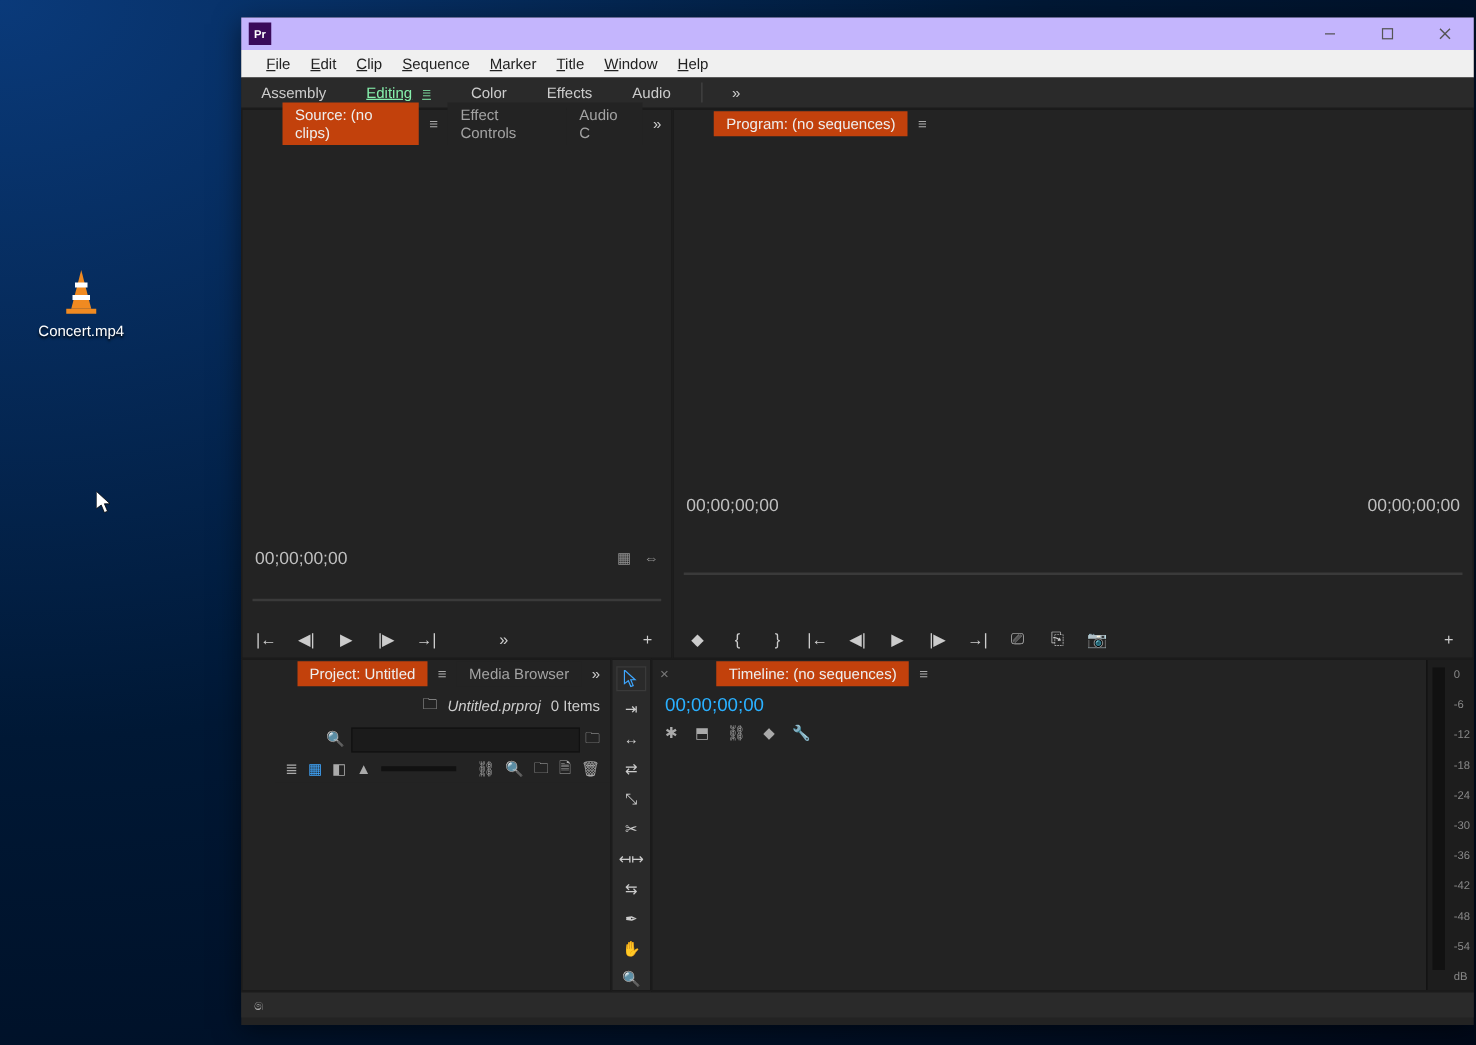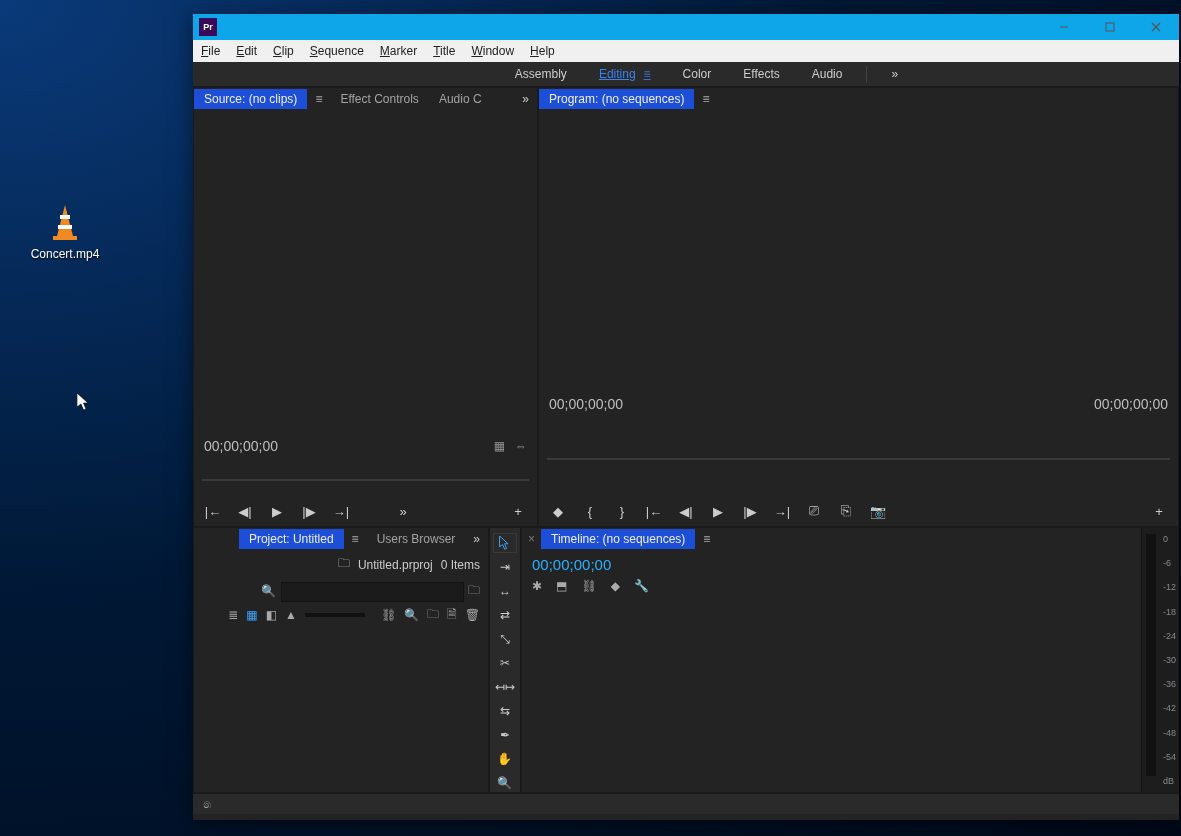--- a/index.html
+++ b/index.html
@@ -14,21 +14,21 @@
 }
 
 
 .desktop {
   position: absolute;
   inset: 0;
 }
 .desktop-icon {
   position: absolute;
   left: 25px;
-  top: 203px;
+  top: 214px;
   width: 80px;
   text-align: center;
   color: #fff;
   cursor: pointer;
 }
 .vlc-cone {
   margin: 0 auto;
   width: 40px;
   height: 40px;
   display: block;
@@ -58,21 +58,21 @@
   height: 806px;
   background: #232323;
   box-shadow: 0 4px 20px rgba(0,0,0,.5);
   display: flex;
   flex-direction: column;
 }
 
 
 .titlebar {
   height: 26px;
-  background: #0ea5e9;
+  background: #c4b5fd;
   display: flex;
   align-items: center;
   font-size: 12px;
   color: #444;
   text-align: right;
 }
 .titlebar .appicon {
   width: 18px;
   height: 18px;
   margin: 0 6px;
@@ -96,46 +96,45 @@
   justify-content: center;
   color: #555;
 }
 
 
 .menubar {
   height: 22px;
   background: #f0f0f0;
   display: flex;
   align-items: center;
-  padding: 0 0;
+  padding: 0 12px;
   color: #222;
 }
 .menubar .mitem {
   padding: 2px 8px;
   cursor: pointer;
 }
 .menubar .mitem u { text-decoration: underline; }
 
 
 .workspacebar {
   height: 24px;
   background: #2a2a2a;
   display: flex;
   align-items: center;
-  justify-content: center;
+  justify-content: flex-start;
   border-bottom: 1px solid #1a1a1a;
-  padding-left: 41px;
 }
 .workspacebar .wtab {
   padding: 2px 16px;
   color: #ccc;
   cursor: pointer;
 }
 .workspacebar .wtab.active {
-  color: #3b82f6;
+  color: #86efac;
   text-decoration: underline;
 }
 .workspacebar .wtab .hamburger {
   margin-left: 8px;
   opacity: .8;
 }
 .workspacebar .overflow {
   padding: 0 16px;
   color: #ccc;
 }
@@ -161,22 +160,23 @@
   font-size: 12px;
   color: #ccc;
 }
 .ptab {
   padding: 3px 10px;
   background: #232323;
   color: #a3a3a3;
   cursor: pointer;
 }
 .ptab.active {
-  background: #1d4ed8;
+  background: #c2410c;
   color: #eee;
+  margin-left: 32px;
 }
 .ptab-menu { padding: 0 8px; cursor: pointer; opacity: .8; }
 .ptab-ov { margin-left: auto; padding: 0 8px; cursor: pointer; }
 
 
 .upper-row {
   display: flex;
   height: 440px;
 }
 .lower-row {
@@ -243,21 +243,21 @@
 .transport .addbtn { margin-left: auto; }
 
 
 .proj-head {
   display: flex;
   align-items: center;
   gap: 8px;
   padding: 4px 8px;
   color: #ccc;
 }
-.proj-head .filename { }
+.proj-head .filename { font-style: italic; }
 .proj-head .count { margin-left: auto; }
 .proj-search {
   display: flex;
   align-items: center;
   padding: 2px 8px;
 }
 .proj-search .magnifier {
   width: 16px; height: 16px; color: #aaa;
 }
 .proj-search input {
@@ -498,21 +498,21 @@
         <span class="tbtn addbtn">+</span>
       </div>
     </div>
   </div>
 
   <div class="lower-row">
     <div class="panel project-panel">
       <div class="panel-tabs">
         <span class="ptab active">Project: Untitled</span>
         <span class="ptab-menu">≡</span>
-        <span class="ptab">Users Browser</span>
+        <span class="ptab">Media Browser</span>
         <span class="ptab-ov">»</span>
       </div>
       <div class="proj-head">
         <span>🗀</span>
         <span class="filename">Untitled.prproj</span>
         <span class="count">0 Items</span>
       </div>
       <div class="proj-search">
         <span class="magnifier">🔍</span>
         <input type="text" style="">

